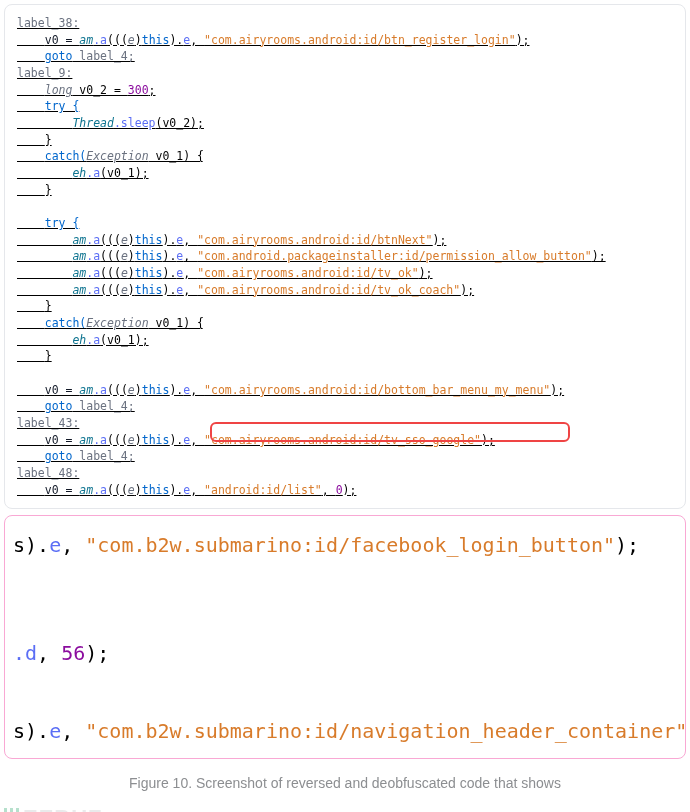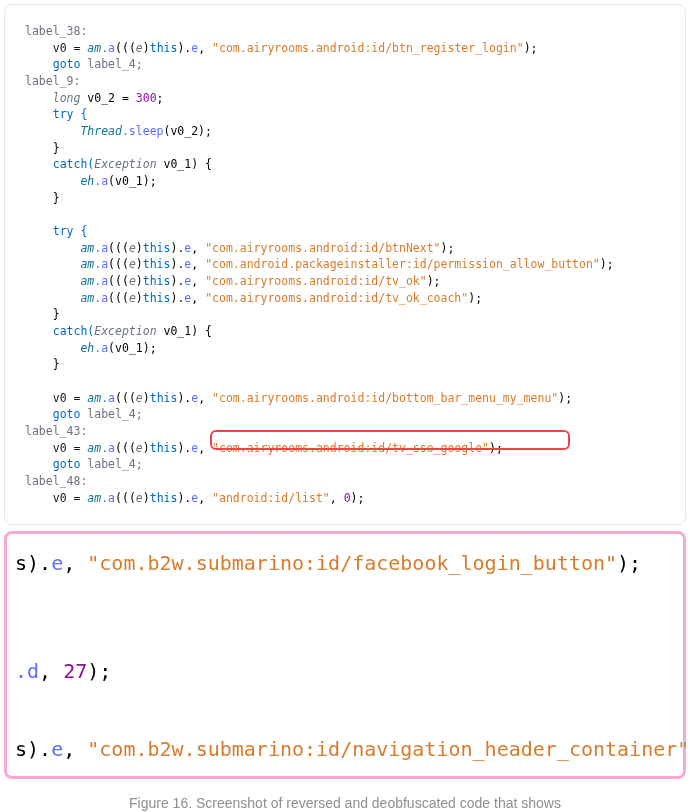--- a/index.html
+++ b/index.html
@@ -19,32 +19,33 @@
     border-radius: 8px;
     background: #fff;
     padding: 6px 4px 6px 8px;
     margin-bottom: 6px;
     overflow: hidden;
     font-family: "Consolas", "Menlo", "Monaco", monospace;
     font-size: 11.5px;
     line-height: 1.45;
   }
   .card2 {
-    border: 3px solid #f9a8d4;
+    border: 1px solid #f9a8d4;
     border-radius: 8px;
     background: #fff;
     padding: 10px 22px 8px 8px;
     font-family: "Consolas", "Menlo", "Monaco", monospace;
     font-size: 20px;
     line-height: 1.3;
   }
   pre {
-    margin: 12px;
+    margin: 4px;
     font-family: inherit;
     white-space: pre;
+    text-decoration: underline;
   }
   .codeblock { position: relative; }
   .highlight-box {
     position: absolute;
     border: 2px solid #ef4444;
     border-radius: 6px;
     pointer-events: none;
   }
   .caption {
     text-align: center;
@@ -132,35 +133,35 @@
     <div class="highlight-box" id="hb" style="top: 407px; left: 197px; width: 360px; height: 20px;"></div>
   </div>
 </div>
 
 <div class="card2">
   <div class="line2">
     <span>s).</span><span class="mem">e</span><span>, </span><span class="str">"com.b2w.submarino:id/facebook_login_button"</span><span>);</span>
   </div>
   <div class="gap"></div>
   <div class="line2">
-    <span class="mem">.d</span><span>, </span><span class="num">27</span><span>);</span>
+    <span class="mem">.d</span><span>, </span><span class="num">56</span><span>);</span>
   </div>
   <div class="gap2"></div>
   <div class="line2">
     <span>s).</span><span class="mem">e</span><span>, </span><span class="str">"com.b2w.submarino:id/navigation_header_container"</span><span>, </span>
   </div>
 </div>
 
 <div class="caption">
   <div class="watermark">
     <span class="wm-bars">
       <span class="wm-bar"></span>
           <span class="wm-bar"></span>
           <span class="wm-bar"></span>
     </span>
     <span class="wm-text">EEBUF</span>
   </div>
-  <span>Figure 16. Screenshot of reversed and deobfuscated code that shows</span><br>
+  <span>Figure 10. Screenshot of reversed and deobfuscated code that shows</span><br>
   <br>
   <span>user's Google or Facebook accounts</span>
 </div>
 
 </div>
 
 </body></html>

